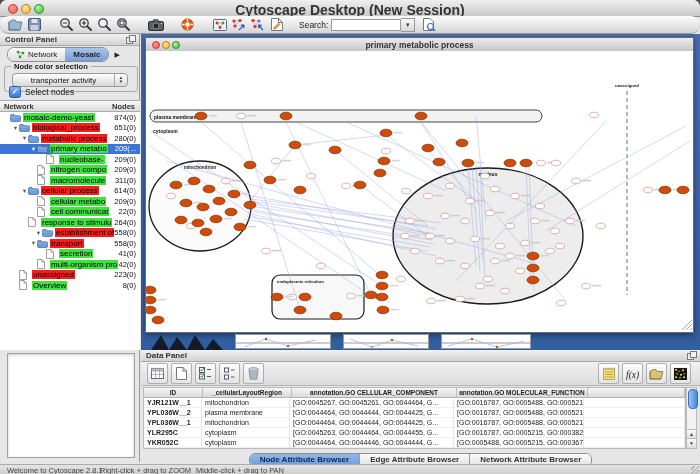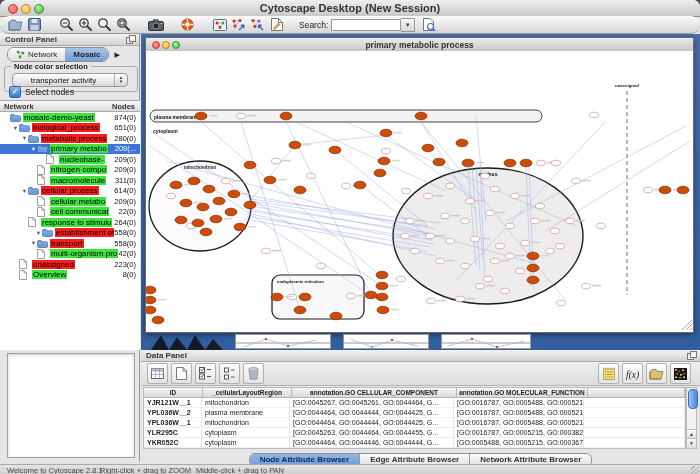--- a/index.html
+++ b/index.html
@@ -6,21 +6,21 @@
   #app{position:relative;width:700px;height:474px;background:#e6e6e6;
        font-family:"Liberation Sans",sans-serif;overflow:hidden;border-radius:7px 7px 0 0;
        box-shadow:0 2px 8px rgba(0,0,0,.5);}
   
   .titlebar{position:absolute;left:0;top:0;width:700px;height:16px;
     background:linear-gradient(#efefef,#c9c9c9);border-bottom:1px solid #8e8e8e;}
   .tl{position:absolute;top:4px;width:8px;height:8px;border-radius:50%;}
   .tl.r{left:8px;background:radial-gradient(circle at 35% 30%,#ff9a8f,#f5554a);border:0.5px solid #c33;}
   .tl.y{left:21px;background:radial-gradient(circle at 35% 30%,#ffe29a,#f7b733);border:0.5px solid #b8860b;}
   .tl.g{left:34px;background:radial-gradient(circle at 35% 30%,#b6f0a8,#3cc13c);border:0.5px solid #2a8f2a;}
-  .apptitle{position:absolute;left:0;right:0;top:2px;text-align:center;font-size:11px;font-weight:bold;color:#333;}
+  .apptitle{position:absolute;left:0;right:0;top:2px;text-align:center;font-size:14px;font-weight:bold;color:#333;}
   
   .toolbar{position:absolute;left:0;top:16px;width:700px;height:18px;
     background:linear-gradient(#fbfbfb,#d6d6d6);border-bottom:1px solid #9a9a9a;
     display:flex;align-items:center;padding-left:6px;box-sizing:border-box;border-radius:9px;}
   .tgroup{display:flex;align-items:center;margin-right:13px;}
   .tbtn{width:19px;height:16px;display:flex;align-items:center;justify-content:center;}
   .searchwrap{display:flex;align-items:center;}
   .searchlabel{font-size:8.5px;color:#222;margin-right:3px;}
   .searchinput{width:64px;height:10px;border:1px solid #999;background:#fff;font-size:8px;
     font-family:"Liberation Sans",sans-serif;padding:0 2px;}
@@ -421,20 +421,31 @@
         <div class="trow" style="padding-left: 30px;">
           <span class="tri">▼</span>
           <span class="ticon">
             <svg width="11" height="9">
               <path d="M0.5 2.5 Q0.5 1.5 1.5 1.5 H4 L5 2.8 H9.5 Q10.5 2.8 10.5 3.8 V7.5 Q10.5 8.5 9.5 8.5 H1.5 Q0.5 8.5 0.5 7.5 Z" fill="#6f9bd8" stroke="#3a6aa8" stroke-width="0.7"></path>
               <path d="M0.5 4 H10.5" stroke="#9dbbe8" stroke-width="0.7"></path>
             </svg>
           </span>
           <span class="tlabel hl-red">transport</span>
           <span class="tcount">558(0)</span>
+        </div>
+        <div class="trow" style="padding-left: 39px;">
+          <span class="tri"></span>
+          <span class="ticon">
+            <svg width="8" height="10">
+              <path d="M0.5 0.5 H5 L7.5 3 V9.5 H0.5 Z" fill="#fff" stroke="#888" stroke-width="0.8"></path>
+              <path d="M5 0.5 V3 H7.5" fill="none" stroke="#888" stroke-width="0.8"></path>
+            </svg>
+          </span>
+          <span class="tlabel hl-green">secretion</span>
+          <span class="tcount">41(0)</span>
         </div>
         <div class="trow" style="padding-left: 30px;">
           <span class="tri"></span>
           <span class="ticon">
             <svg width="8" height="10">
               <path d="M0.5 0.5 H5 L7.5 3 V9.5 H0.5 Z" fill="#fff" stroke="#888" stroke-width="0.8"></path>
               <path d="M5 0.5 V3 H7.5" fill="none" stroke="#888" stroke-width="0.8"></path>
             </svg>
           </span>
           <span class="tlabel hl-green">multi-organism pro</span>

